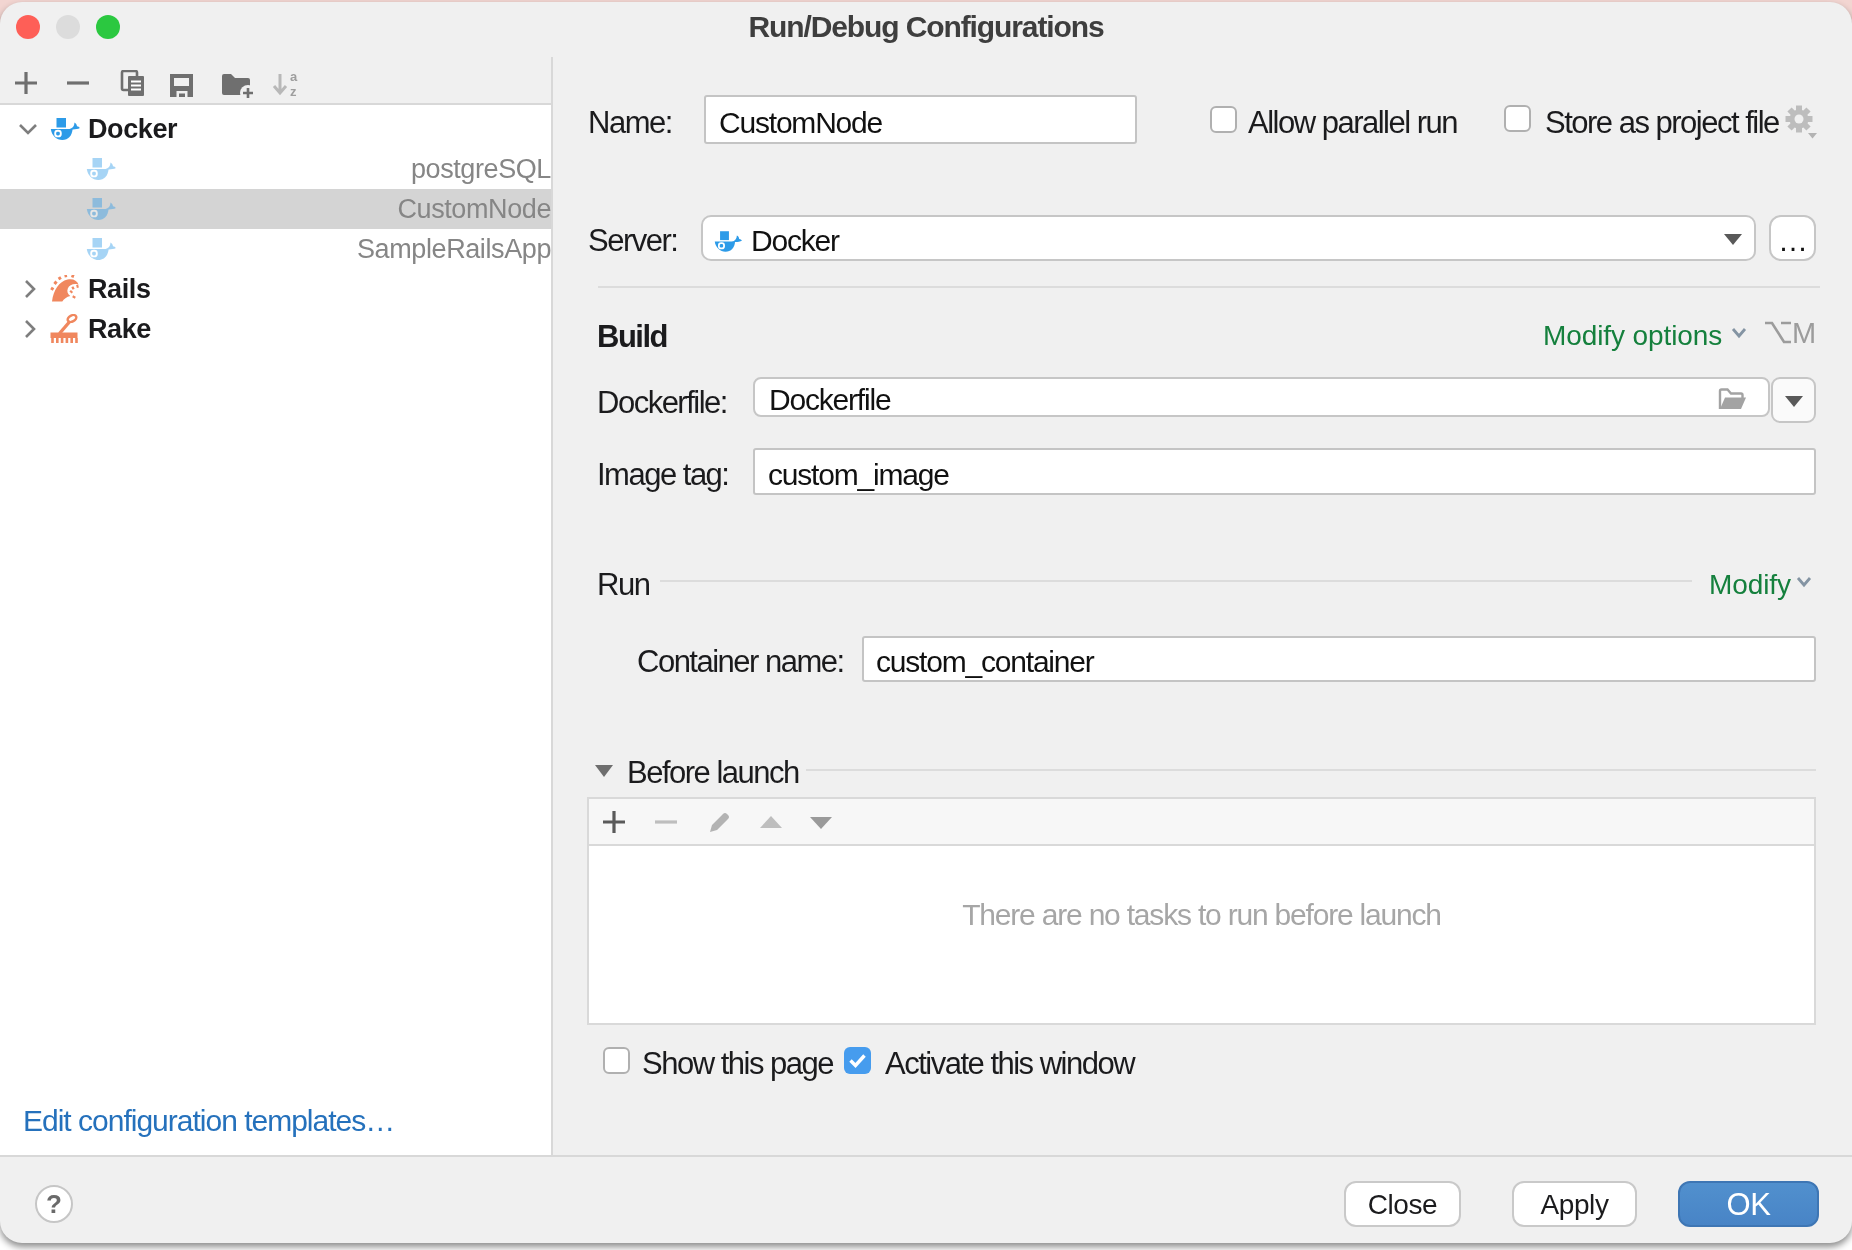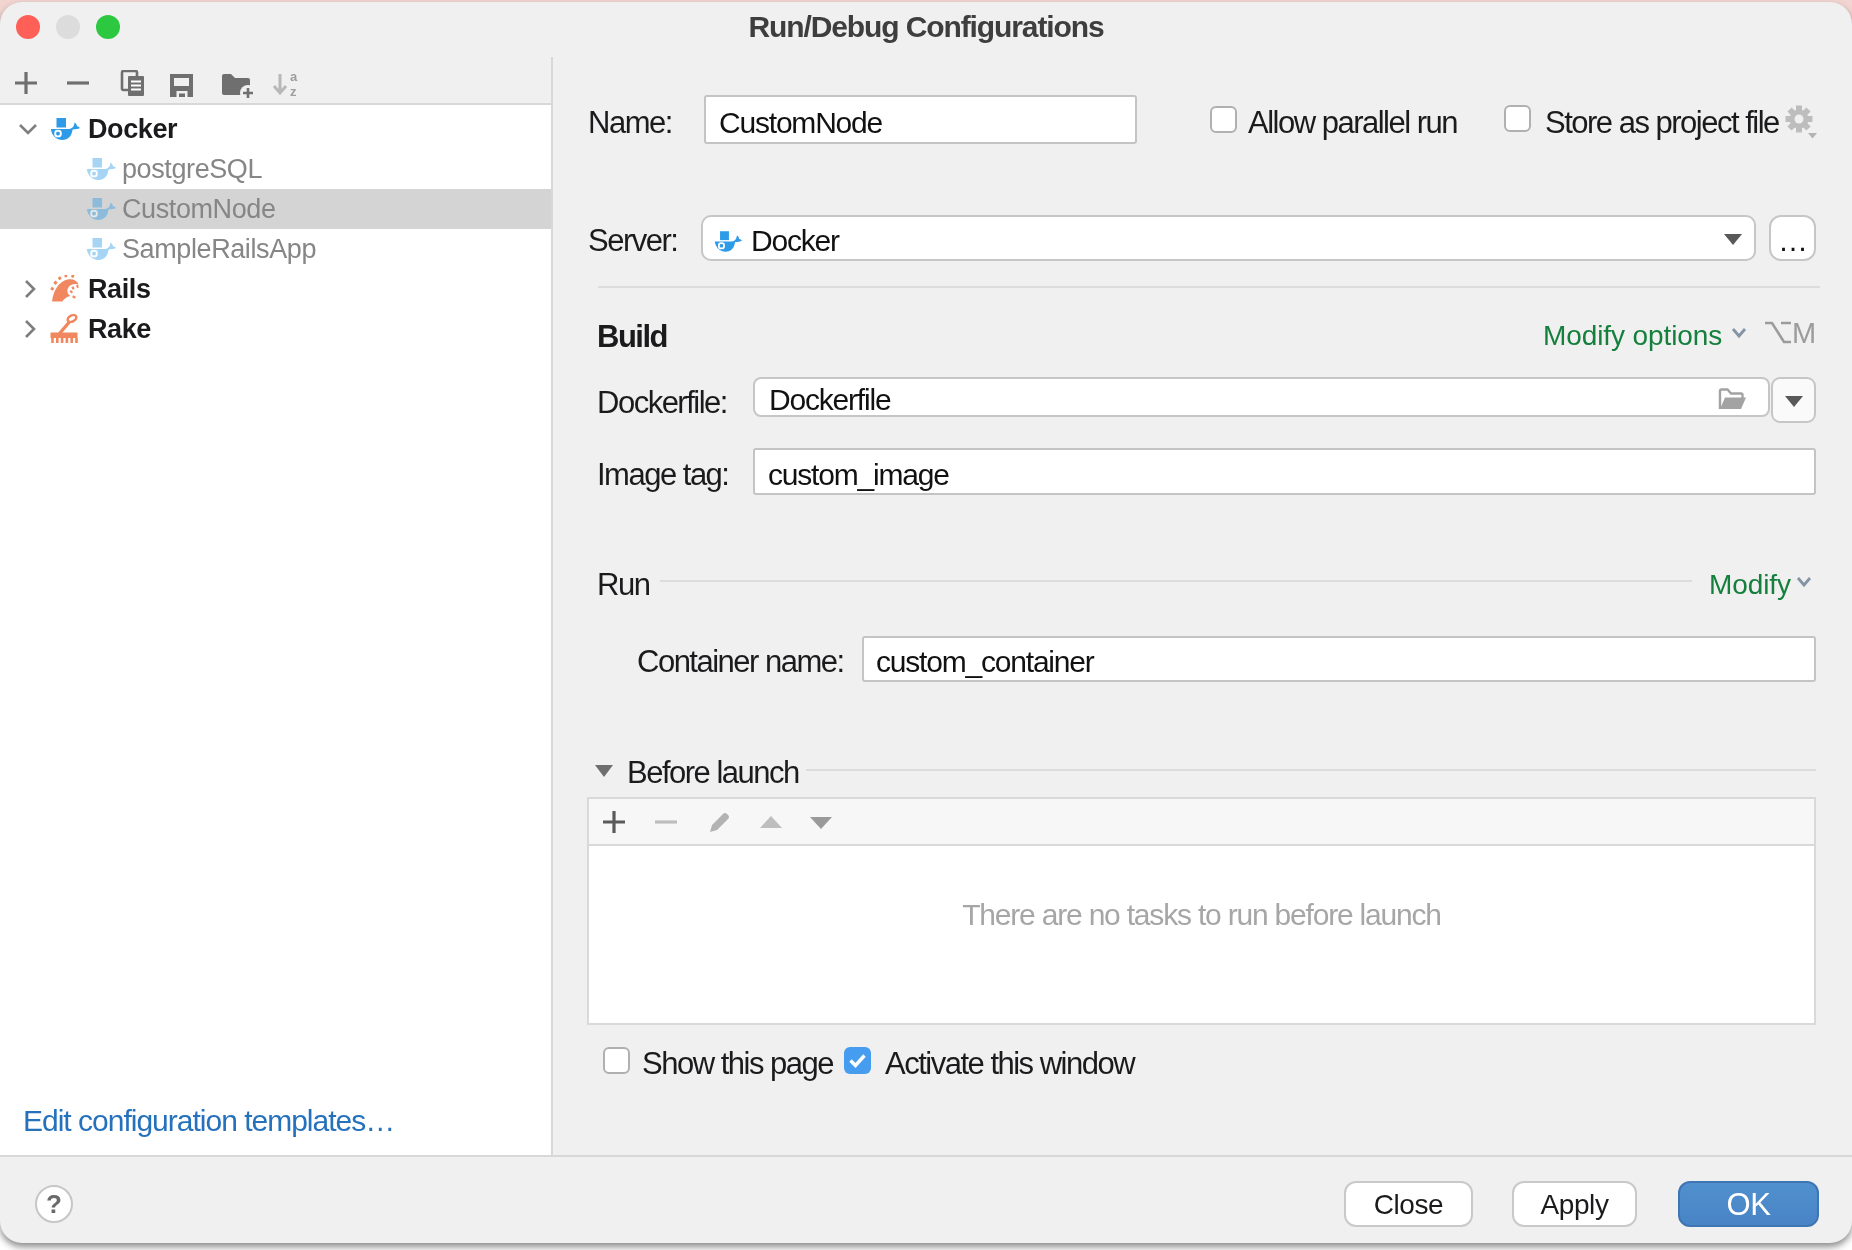--- a/index.html
+++ b/index.html
@@ -9,21 +9,21 @@
   .toppink { left:0; top:0; width:1852px; height:60px; background:#F2D5D1; }
   .win { left:0; top:2px; width:1852px; height:1241px; background:#F0F0F0; border-radius:22px; box-shadow:0 4px 7px rgba(0,0,0,0.45); }
   .treebg { left:0; top:105px; width:551px; height:1051px; background:#ffffff; }
   .vdiv { left:551px; top:57px; width:2px; height:1098px; background:#D8D8D8; }
   .toolline { left:0; top:103px; width:551px; height:2px; background:#D8D8D8; }
   .footsep { left:0; top:1155px; width:1852px; height:2px; background:#D8D8D8; }
   .title { left:0; top:10px; width:1852px; text-align:center; font-size:30px; font-weight:bold; color:#3E3E3E; letter-spacing:-1.1px; }
   .light { width:24px; height:24px; border-radius:50%; top:15px; }
   .seltree { left:0; top:189px; width:551px; height:40px; background:#D4D4D4; }
   .trow { height:40px; display:flex; align-items:center; font-size:27px; color:#1B1B1D; letter-spacing:-0.4px; }
-  .trow.dim { color:#868686; }
+  .trow.dim { color:#868686;justify-content:space-between; }
   .trow b { font-weight:bold; }
   .lbl { font-size:31px; color:#1B1B1D; letter-spacing:-1.5px; display:flex; align-items:center; padding-top:6px; }
   .field { background:#fff; border:2px solid #C4C4C4; border-radius:3px; display:flex; align-items:center; font-size:30px; color:#111; letter-spacing:-1.2px; padding-top:6px; }
   .rfield { background:#fff; border:2px solid #C6C6C6; border-radius:10px; display:flex; align-items:center; font-size:30px; color:#111; letter-spacing:-1.2px; padding-top:6px; }
   .cb { width:27px; height:27px; background:#fff; border:2px solid #B0B0B0; border-radius:6px; }
   .link { color:#2571BC; }
   .linksm { font-size:28px !important; letter-spacing:-0.1px !important; color:#15803d;text-align:center; }
   .btn { background:#fff; border:2px solid #C9C9C9; border-radius:12px; display:flex; align-items:center; justify-content:center; font-size:28px; color:#1B1B1D; letter-spacing:-0.4px; padding-top:2px; }
   .hdr { font-size:31px; font-weight:bold; color:#1B1B1D; letter-spacing:-1.5px; }
   .hline { height:2px; background:#DCDCDC; }
@@ -239,15 +239,15 @@
 <div class="abs cb" style="left:603px; top:1047px;"></div>
 <div class="abs lbl" style="left:642px; top:1047px; height:27px;">Show this page</div>
 <div class="abs" style="left:844px; top:1047px; width:27px; height:27px; border-radius:6px; background:#469CEE;">
   <svg width="27" height="27" viewBox="0 0 27 27">
       <path d="M6.5 13.5 L11.5 18.5 L20.5 8.5" stroke="#fff" stroke-width="3.4" fill="none"></path>
     </svg>
 </div>
 <div class="abs lbl" style="left:885px; top:1047px; height:27px;">Activate this window</div>
 
 <div class="abs" style="left:35px; top:1185px; width:38px; height:38px; border-radius:50%; border:2.5px solid #C6C6C6; background:#fff; display:flex; align-items:center; justify-content:center; font-size:26px; font-weight:bold; color:#6A6A6A;">?</div>
-<div class="abs btn" style="left:1344px; top:1181px; width:129px; height:46px;">Close</div>
+<div class="abs btn" style="left:1344px; top:1181px; width:117px; height:46px;">Close</div>
 <div class="abs btn" style="left:1512px; top:1181px; width:125px; height:46px;">Apply</div>
 <div class="abs btn" style="left:1678px; top:1181px; width:141px; height:46px; background:linear-gradient(180deg,#5190CE,#4884C6); border-color:#3E76B4; color:#fff; font-size:31px;">OK</div>
 
 </body></html>

